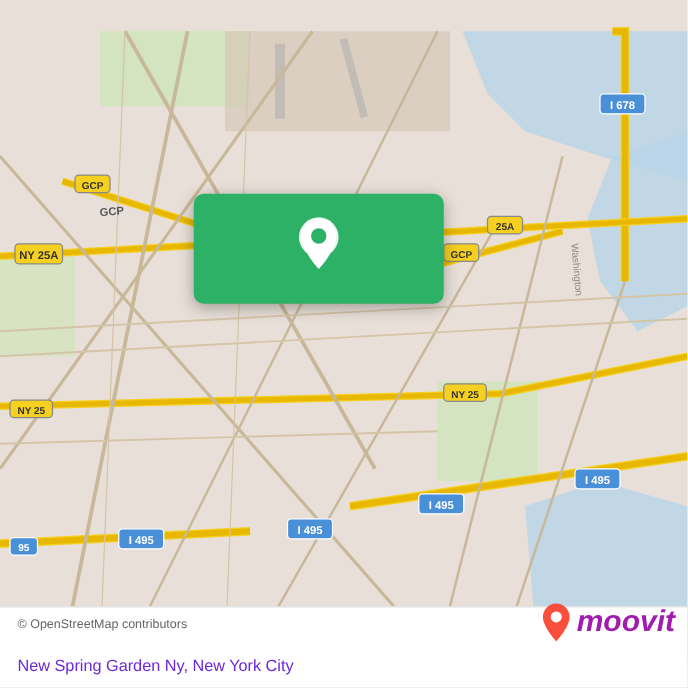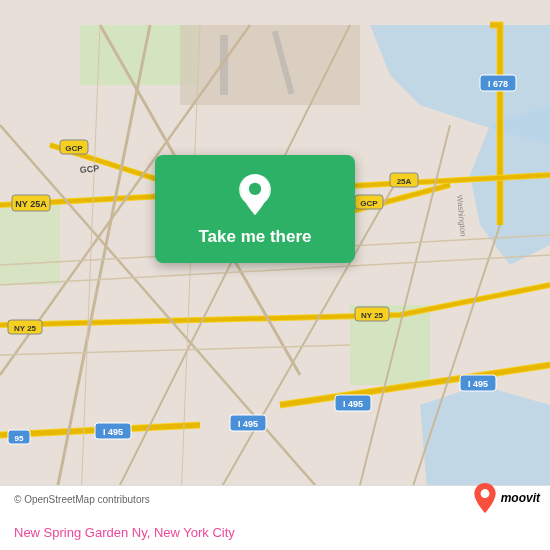--- a/index.html
+++ b/index.html
@@ -43,21 +43,21 @@
     }
 
     .copyright-text {
       font-size: 10px;
       color: #666;
       white-space: nowrap;
     }
 
     .location-info {
       font-size: 13px;
-      color: #ec4899;
+      color: #6d28d9;
       font-weight: 500;
     }
 
     
     .take-me-card {
       position: absolute;
       top: 155px;
       left: 155px;
       width: 200px;
       background: #2db167;
@@ -89,23 +89,23 @@
       position: absolute;
       bottom: 36px;
       right: 10px;
       display: flex;
       align-items: center;
       gap: 2px;
       z-index: 10;
     }
 
     .moovit-text {
-      font-size: 12px;
+      font-size: 24px;
       font-weight: bold;
-      color: #000000;
+      color: #a21caf;
       font-style: italic;
     }
   </style>
 </head>
 <body>
 
 <div id="map-container">
 
   <svg id="map-svg" viewBox="0 0 550 500" xmlns="http://www.w3.org/2000/svg">
 
@@ -197,21 +197,20 @@
   </svg>
 
   <div class="take-me-card">
 
     <svg class="pin-icon" viewBox="0 0 44 50" xmlns="http://www.w3.org/2000/svg">
       <circle cx="22" cy="19" r="18" fill="white" opacity="0.9"></circle>
       <path d="M22 2C13.16 2 6 9.16 6 18c0 12.75 16 30 16 30s16-17.25 16-30C38 9.16 30.84 2 22 2z" fill="white"></path>
       <circle cx="22" cy="18" r="7" fill="#2db167"></circle>
     </svg>
 
-    <span class="take-me-label">Take me there</span>
   </div>
 
   <div class="bottom-bar">
     <div style="flex:1; display:flex; flex-direction:column; gap:20px;">
       <span class="copyright-text">© OpenStreetMap contributors</span>
       <span class="location-info">New Spring Garden Ny, New York City</span>
     </div>
 
     <div class="moovit-logo">
       <svg width="28" height="32" viewBox="0 0 28 36" xmlns="http://www.w3.org/2000/svg">

